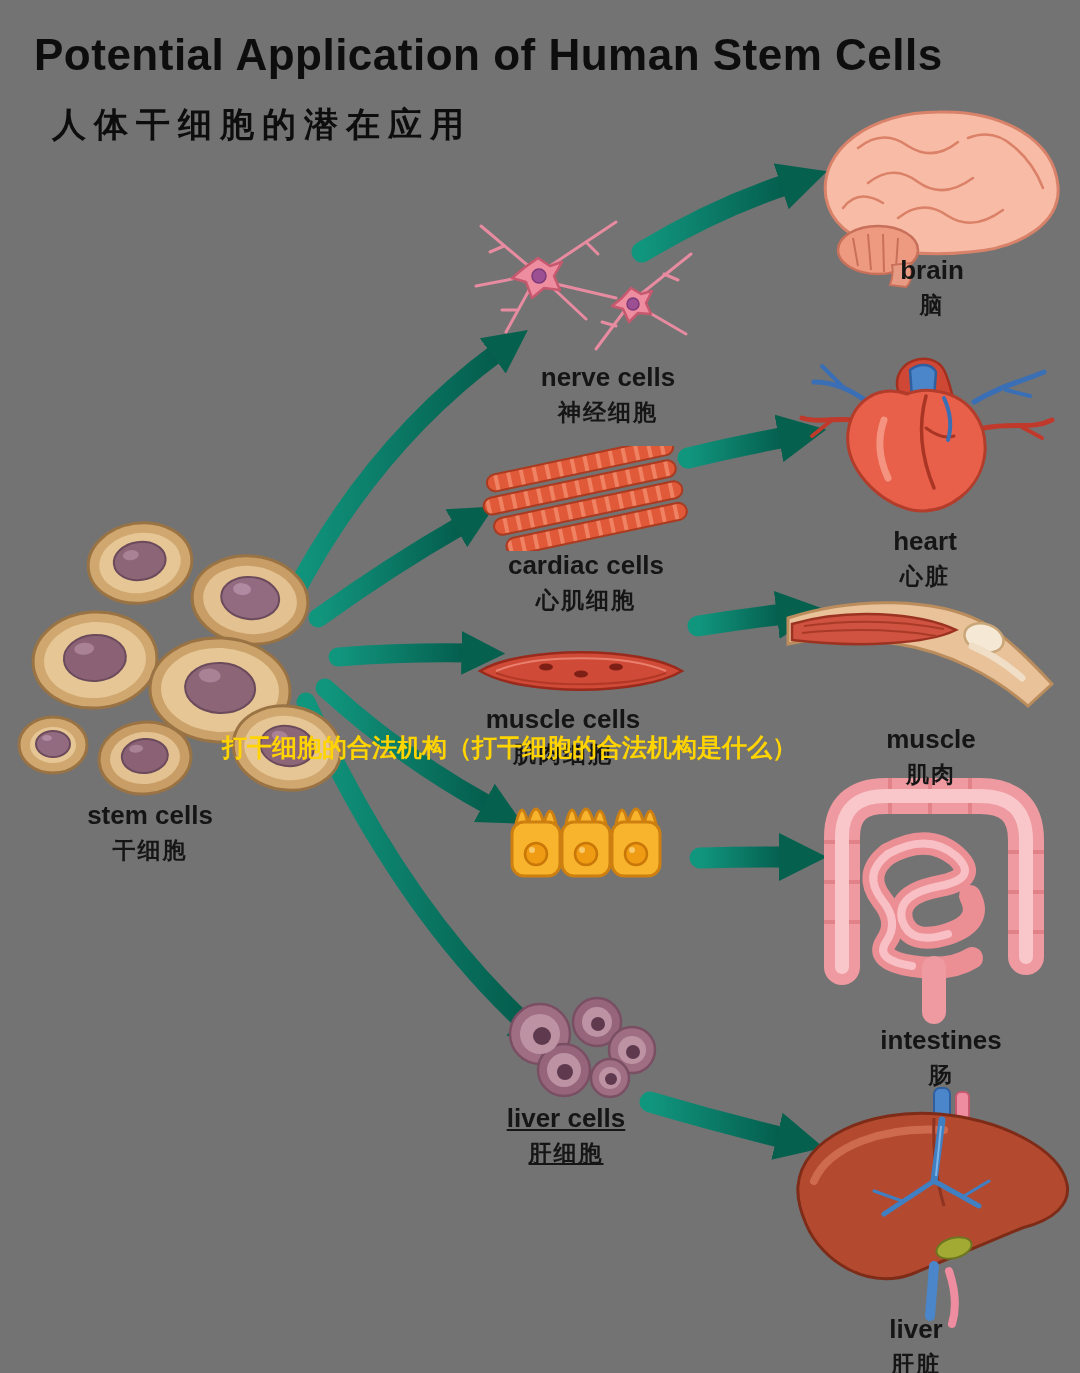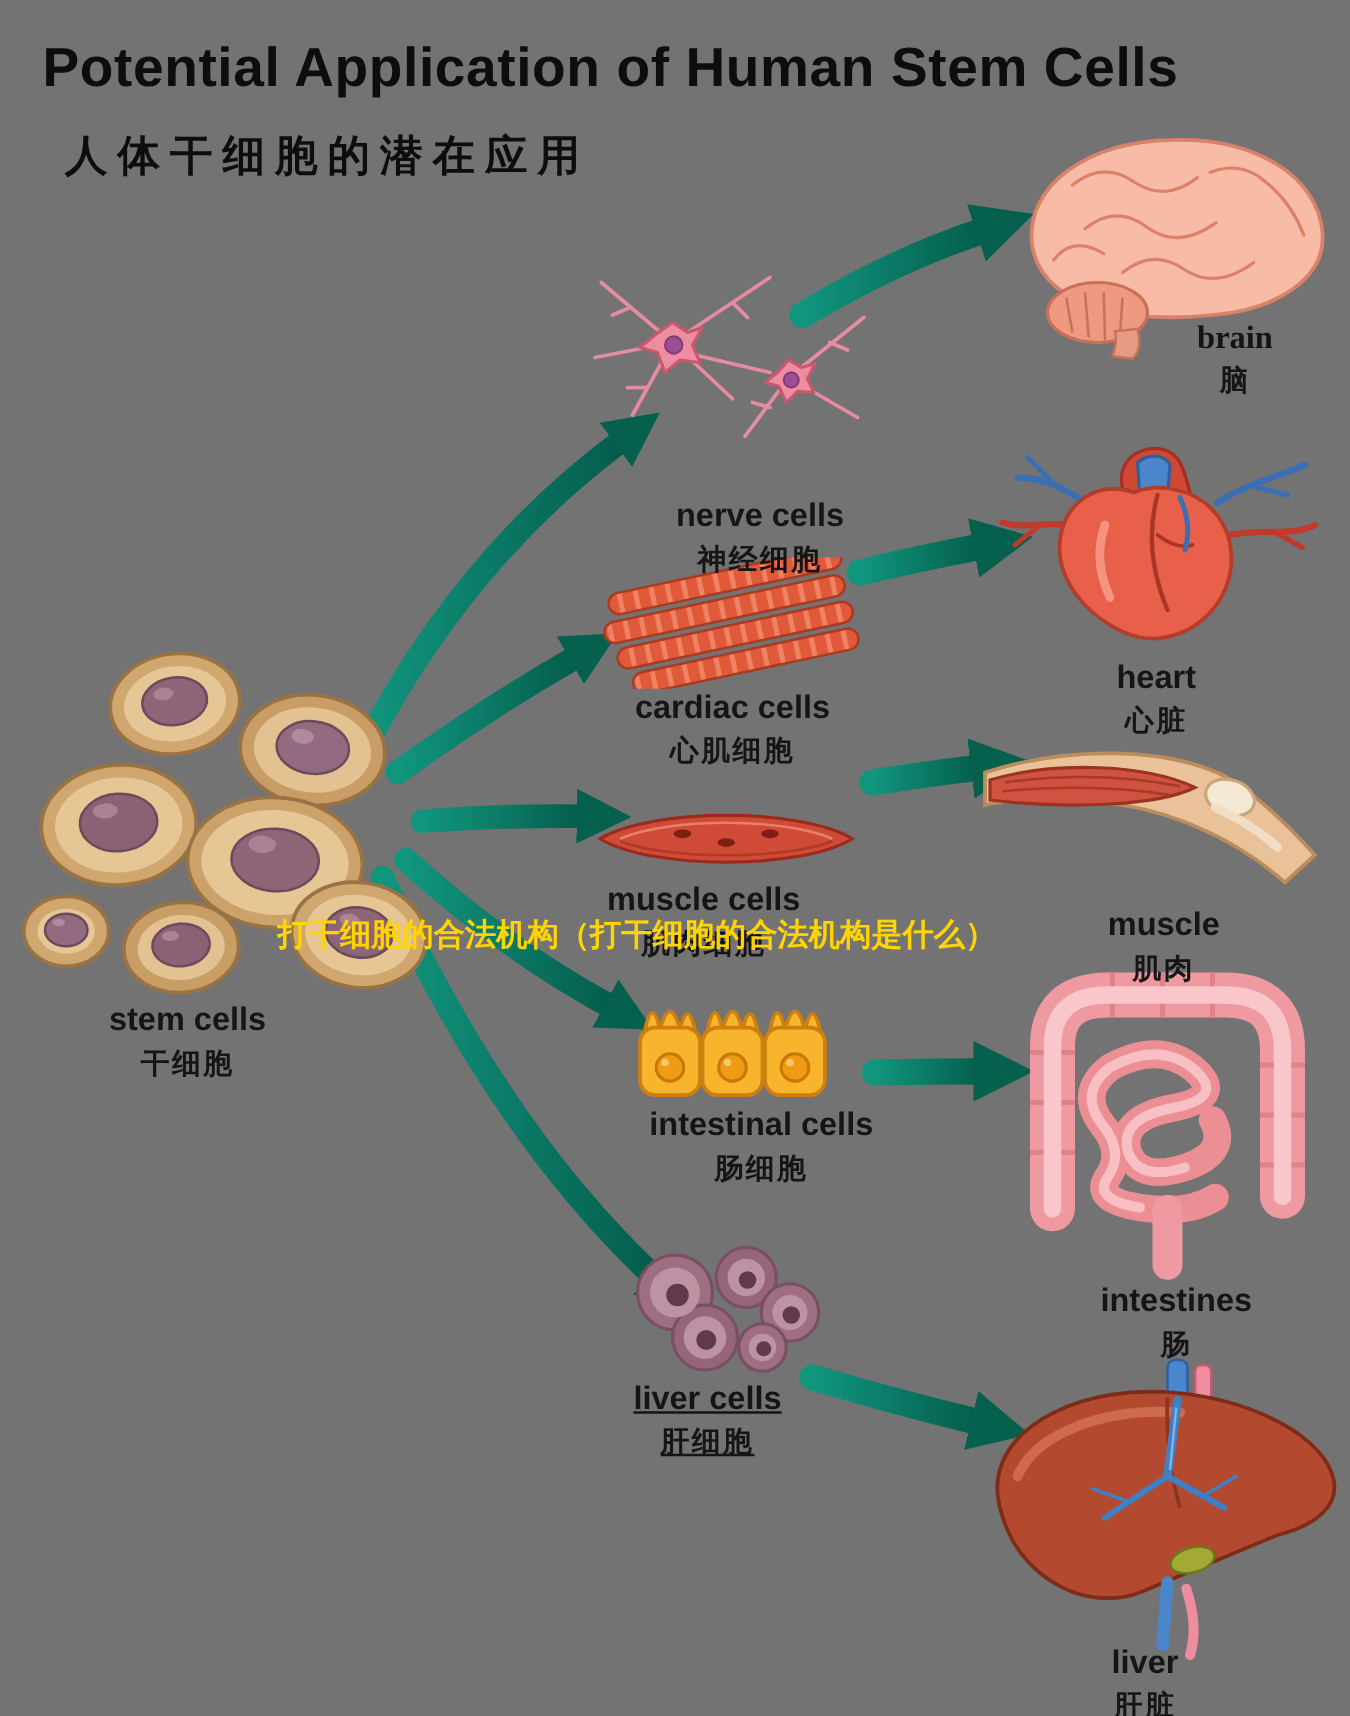--- a/index.html
+++ b/index.html
@@ -280,46 +280,42 @@
       <path d="M150,180 L146,230" stroke="#4a86c9" stroke-width="10" fill="none" stroke-linecap="round"></path>
       <path d="M165,185 Q175,215 168,238" stroke="#ef8da0" stroke-width="8" fill="none" stroke-linecap="round"></path>
     </svg>
   </div>
 
   <div class="label" style="left:150px; top:800px;">
     <div class="en">stem cells</div>
     <div class="zh">干细胞</div>
   </div>
 
-  <div class="label" style="left:608px; top:362px;margin-top:35px;">
+  <div class="label" style="left:608px; top:362px;">
     <div class="en">nerve cells</div>
     <div class="zh">神经细胞</div>
   </div>
 
   <div class="label" style="left:586px; top:550px;">
     <div class="en">cardiac cells</div>
     <div class="zh">心肌细胞</div>
   </div>
 
   <div class="label" style="left:563px; top:704px;">
     <div class="en">muscle cells</div>
     <div class="zh">肌肉细胞</div>
   </div>
 
-  <div class="label" style="left:609px; top:884px;">
-    <div class="en">intestinal cells</div>
-    <div class="zh">肠细胞</div>
-  </div>
 
   <div class="label" style="left:566px; top:1103px;text-decoration:underline;">
     <div class="en">liver cells</div>
     <div class="zh">肝细胞</div>
   </div>
 
-  <div class="label" style="left:988px; top:255px;font-family:Liberation Serif, serif;">
+  <div class="label" style="left:932px; top:255px;">
     <div class="en">brain</div>
     <div class="zh">脑</div>
   </div>
 
   <div class="label" style="left:925px; top:526px;">
     <div class="en">heart</div>
     <div class="zh">心脏</div>
   </div>
 
   <div class="label" style="left:931px; top:724px;">

